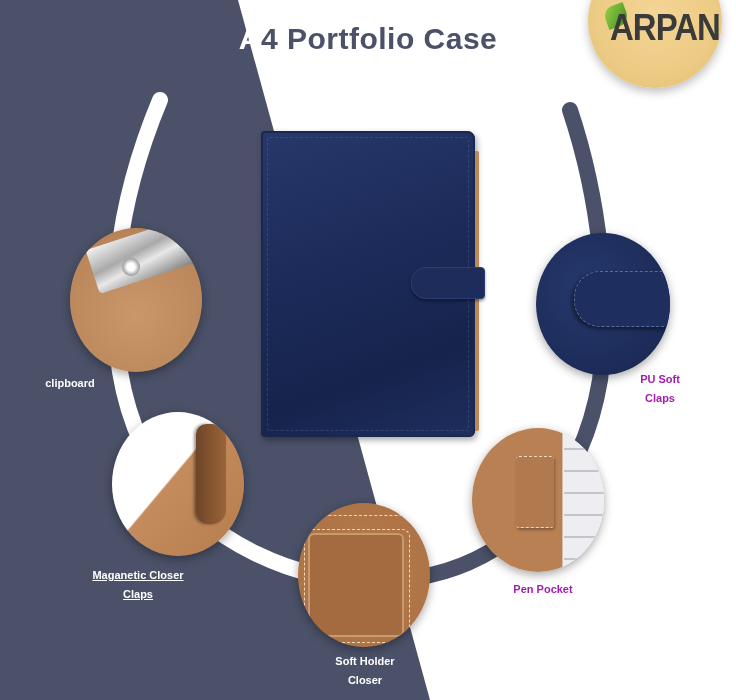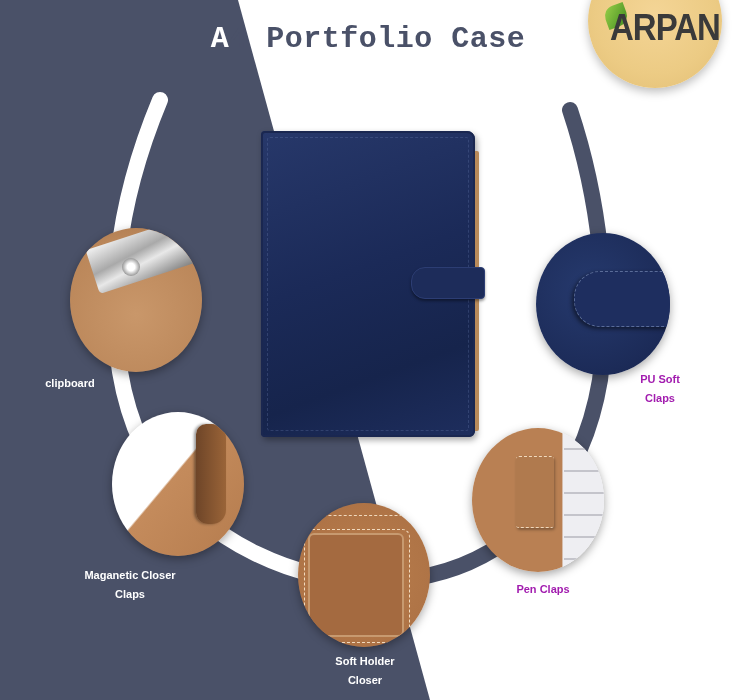--- a/index.html
+++ b/index.html
@@ -1,20 +1,20 @@
 <!DOCTYPE html>
 <html><head>
 <meta charset="utf-8">
 <style>
   html, body { margin:0; padding:0; }
   body { width:736px; height:700px; overflow:hidden; background:#ffffff; font-family:"Liberation Sans", sans-serif; }
   .stage { position:relative; width:736px; height:700px; overflow:hidden; background:#ffffff; }
   .bg-dark { position:absolute; left:0; top:0; width:736px; height:700px; }
   .arc { position:absolute; left:0; top:0; width:736px; height:700px; }
-  .title { position:absolute; left:0; top:22px; width:736px; text-align:center; font-weight:bold; font-size:30px; color:#4a5168; letter-spacing:0.5px;font-family:Liberation Mono, monospace; }
+  .title { position:absolute; left:0; top:22px; width:736px; text-align:center; font-weight:bold; font-size:30px; color:#4a5168; letter-spacing:0.5px; }
   .title .w { color:#ffffff; }
   .logo-badge { position:absolute; left:588px; top:-46px; width:134px; height:134px; border-radius:50%; background:radial-gradient(circle at 50% 45%, #f4d596 0%, #eccb84 60%, #e2be74 100%); box-shadow:0 4px 10px rgba(0,0,0,0.25); }
   .logo-text { position:absolute; left:610px; top:9px; font-size:33px; font-weight:bold; color:#3a3a3a; letter-spacing:-1px; transform:scaleY(1.1); }
   .logo-leaf { position:absolute; left:605px; top:5px; width:22px; height:22px; border-radius:50% 0 50% 0; background:linear-gradient(135deg,#9bd14a,#3e8a1e); transform:rotate(-20deg); }
   .folio { position:absolute; left:261px; top:131px; width:214px; height:306px; border-radius:4px 8px 6px 4px; background:linear-gradient(160deg,#27386a 0%,#1b2a58 45%,#16244c 75%,#1e2e5e 100%); box-shadow:2px 3px 6px rgba(0,0,0,0.35), inset 0 0 0 2px #1a2750; }
   .folio-stitch { position:absolute; left:6px; top:6px; right:6px; bottom:6px; border:1px dashed rgba(120,140,190,0.25); border-radius:3px; }
   .folio-edge { position:absolute; right:-4px; top:20px; width:4px; height:280px; background:#b88a5a; border-radius:0 2px 2px 0; }
   .folio-strap { position:absolute; left:150px; top:136px; width:72px; height:30px; border-radius:14px 4px 4px 14px; background:#1d2c5a; box-shadow:0 2px 3px rgba(0,0,0,0.4); border:1px solid #2c3d73; }
   .circle { position:absolute; border-radius:50%; overflow:hidden; box-shadow:0 3px 10px rgba(0,0,0,0.35); }
   .c-clip { left:70px; top:228px; width:132px; height:144px; background:radial-gradient(circle at 50% 60%, #c9976a 0%, #bb875a 70%, #a87449 100%); }
@@ -28,21 +28,21 @@
   .card-stitch2 { position:absolute; left:0; top:12px; width:130px; height:0; border-top:1px dashed #f1d9bd; }
   .c-pu { left:536px; top:233px; width:134px; height:142px; background:radial-gradient(circle at 40% 40%, #263a6e 0%, #1c2b58 70%, #16224a 100%); }
   .pu-strap { position:absolute; left:38px; top:38px; width:120px; height:54px; border-radius:26px 0 0 26px; background:#1e2e5f; box-shadow:-2px 2px 4px rgba(0,0,0,0.5); border:1px dashed rgba(150,170,210,0.5); }
   .c-pen { left:472px; top:428px; width:132px; height:144px; background:linear-gradient(90deg,#b98053 0%,#b98053 68%,#eeeef2 69%,#eeeef2 100%); }
   .pen-loop { position:absolute; left:44px; top:28px; width:38px; height:70px; border-radius:3px; background:#b07a4e; box-shadow:1px 2px 3px rgba(0,0,0,0.3); border-top:1px dashed #f1d9bd; border-bottom:1px dashed #f1d9bd; }
   .pen-lines { position:absolute; left:92px; top:0; width:40px; height:144px; background:repeating-linear-gradient(180deg,#eeeef2 0px,#eeeef2 20px,#9a9aa4 21px,#eeeef2 22px); }
   .label { position:absolute; font-weight:bold; font-size:11px; line-height:19px; text-align:center; }
   .label.light { color:#ffffff; }
   .label.dark { color:#a21caf; }
   .l-clip { left:10px; top:374px; width:120px; }
-  .l-magnet { left:40px; top:566px; width:180px; }
+  .l-magnet { left:48px; top:566px; width:180px;text-decoration:underline; }
   .l-card { left:300px; top:652px; width:130px; }
   .l-pen { left:478px; top:580px; width:130px; }
   .l-pu { left:600px; top:370px; width:120px; }
 </style>
 </head>
 <body>
 
 <div class="stage">
 
   <svg class="bg-dark" viewBox="0 0 736 700">
@@ -98,21 +98,21 @@
   <div class="label light l-card">
     <div>Soft Holder</div>
       <div>Closer</div>
   </div>
 
   <div class="circle c-pen">
     <div class="pen-lines"></div>
     <div class="pen-loop"></div>
   </div>
   <div class="label dark l-pen">
-    <div>Pen Claps</div>
+    <div>Pen Pocket</div>
   </div>
 
   <div class="circle c-pu">
     <div class="pu-strap"></div>
   </div>
   <div class="label dark l-pu">
     <div>PU Soft</div>
       <div>Claps</div>
   </div>
 

